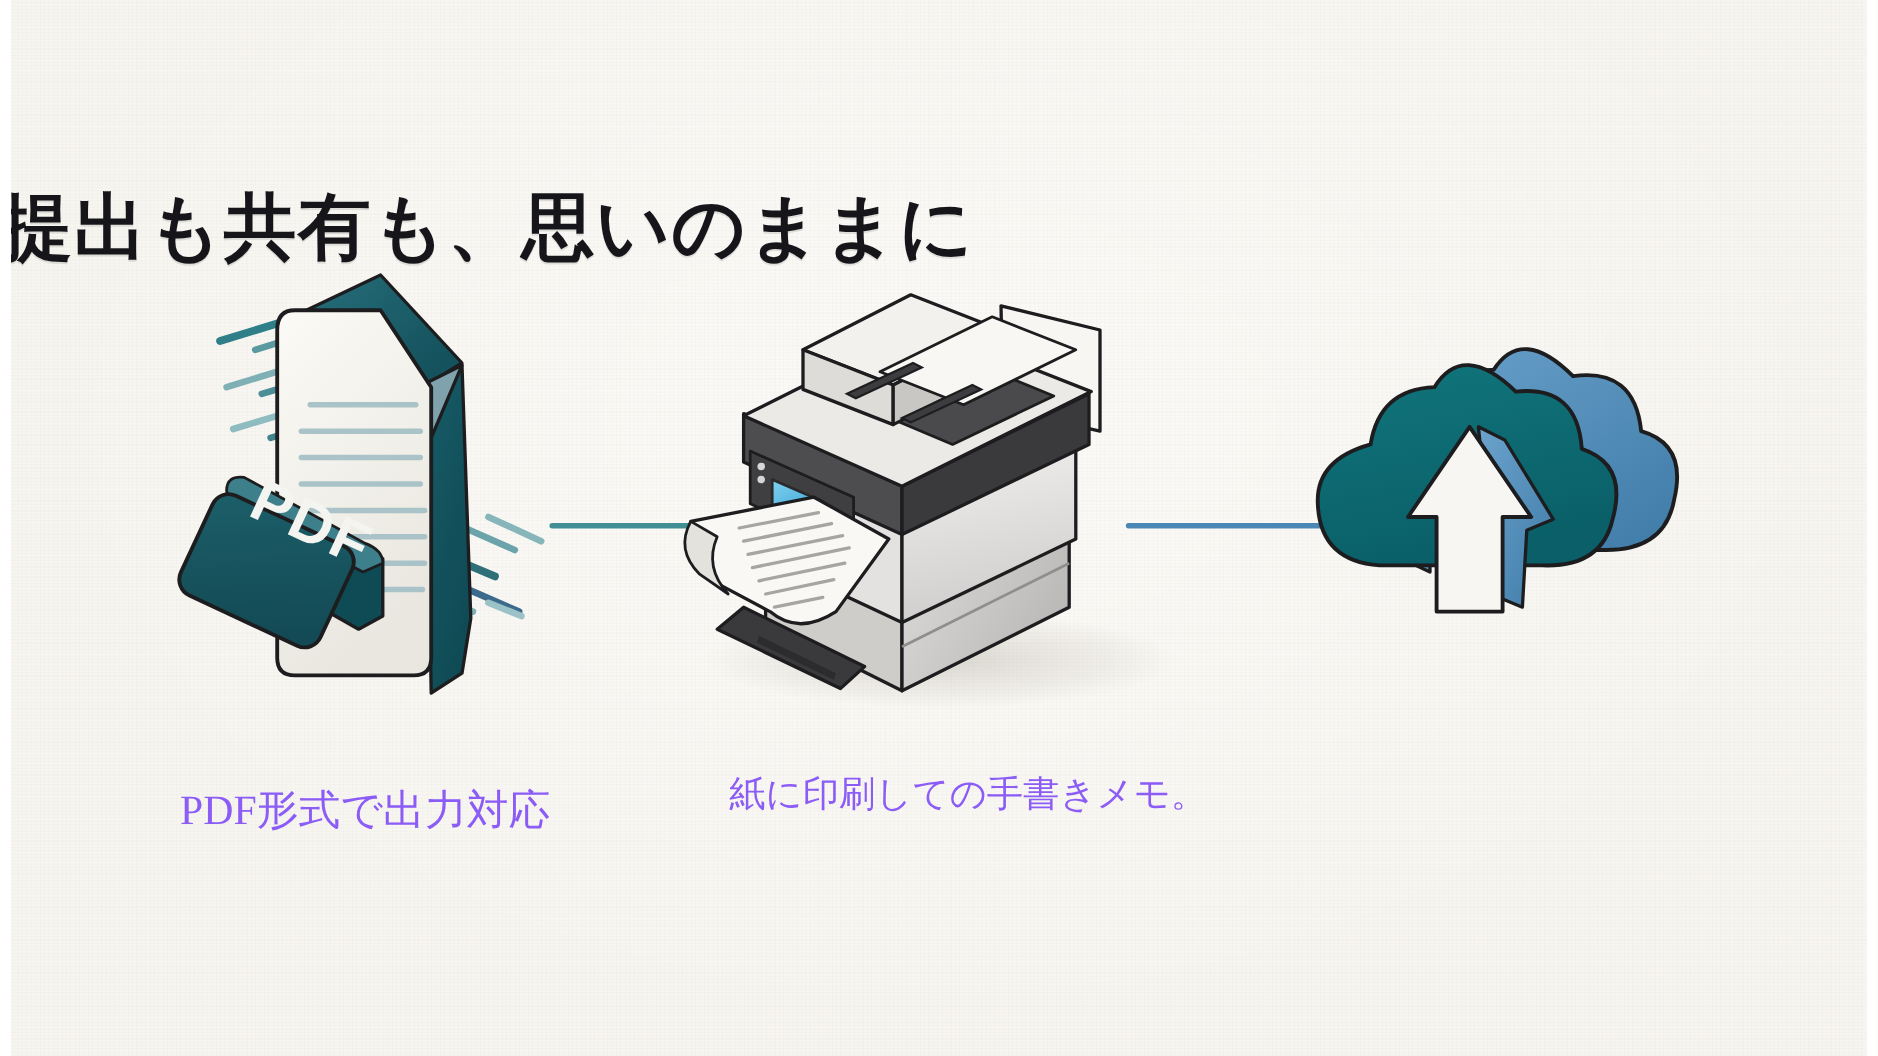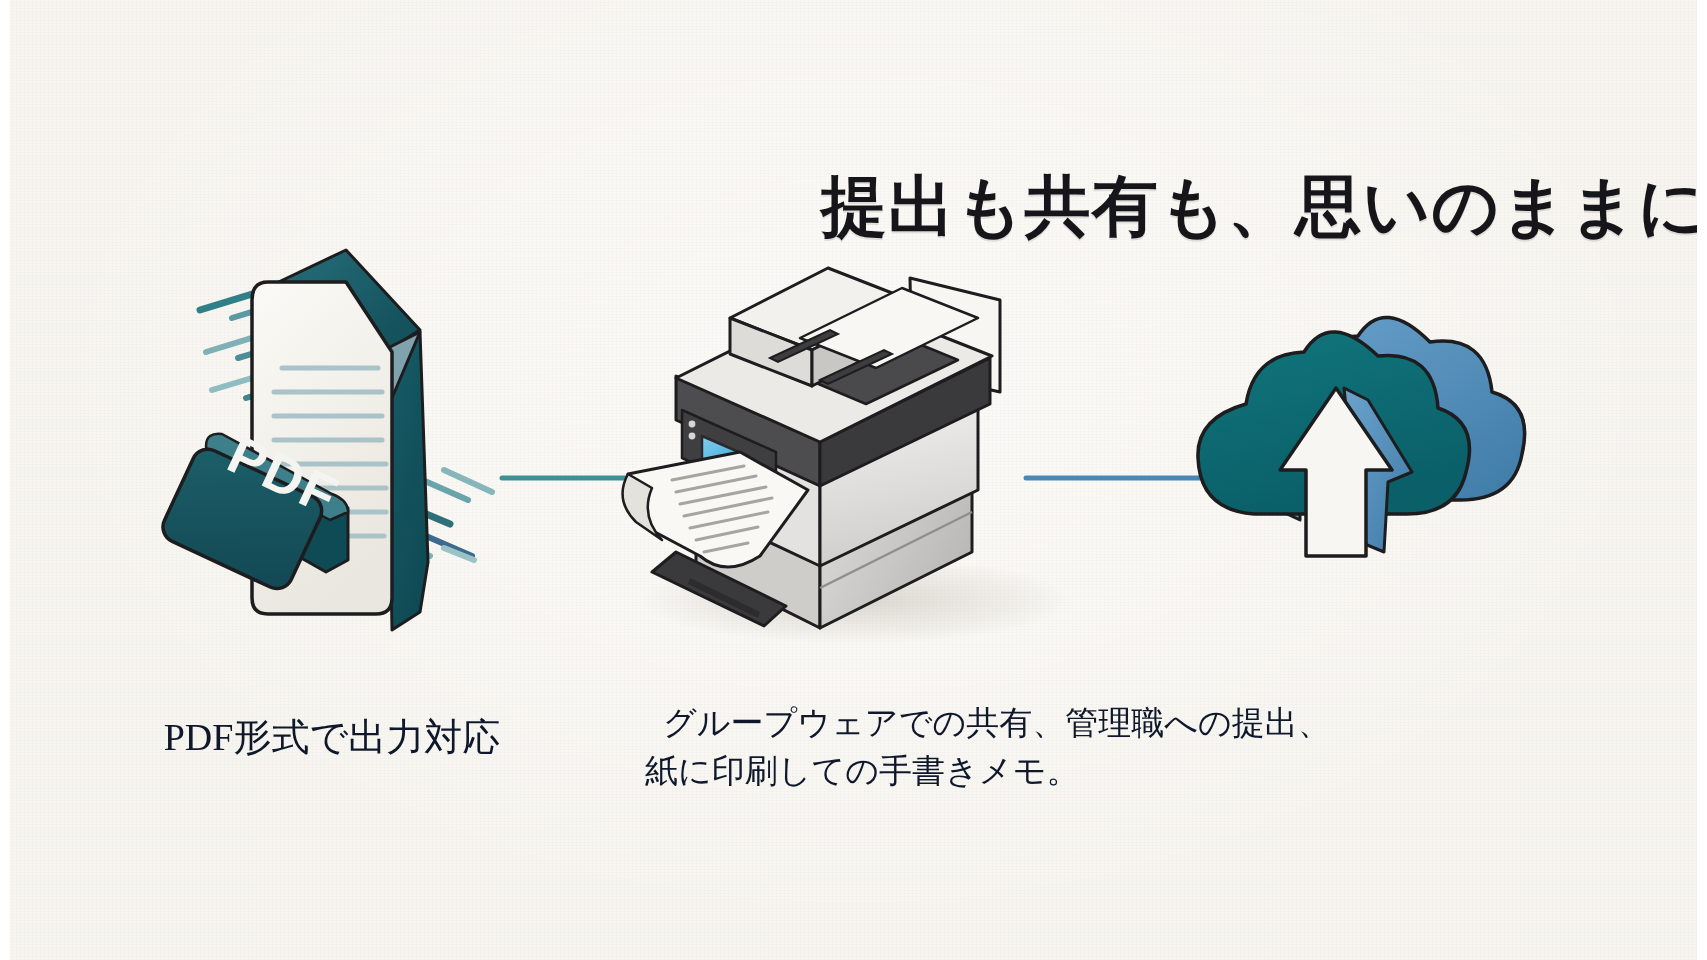--- a/index.html
+++ b/index.html
@@ -38,41 +38,41 @@
     z-index: 40;
   }
   .gutter.left { left: 0; }
   .gutter.right { right: 0; }
 
   #title {
     position: absolute;
     left: 0;
     right: 0;
     top: 118px;
-    text-align: right;
+    text-align: left;
     font-family: "DejaVu Sans", "Liberation Sans", sans-serif;
     font-weight: 700;
     font-size: 66px;
     letter-spacing: 0.02em;
     color: #16161a;
     z-index: 20;
     text-shadow: 0 2px 0 rgba(0,0,0,0.10);
   }
 
   .stage {
     position: absolute;
     inset: 0;
     z-index: 10;
   }
   .stage svg { display: block; }
 
   .caption {
     position: absolute;
     z-index: 20;
-    color: #0f172a;
+    color: #8b5cf6;
     font-family: "Liberation Serif", "DejaVu Serif", serif;
   }
   #caption-pdf {
     left: 72px;
     top: 712px;
     width: 520px;
     text-align: center;
     font-size: 38px;
     line-height: 1.35;
     white-space: nowrap;
@@ -281,17 +281,16 @@
         <path d="M 1336,388 L 1392,470 L 1366,470 L 1366,556 L 1306,556 L 1306,470 L 1280,470 Z" fill="#f7f6f2" stroke="#1d1d1f" stroke-width="3.5" stroke-linejoin="round"></path>
       </g>
     </svg>
   </div>
 
   <div class="caption" id="caption-pdf">
     <span>PDF形式で出力対応</span>
   </div>
 
   <div class="caption" id="caption-usage">
-    <span class="line">グループウェアでの共有、管理職への提出、</span>
     <span class="line">紙に印刷しての手書きメモ。</span>
   </div>
 
 </div>
 
 </body></html>

